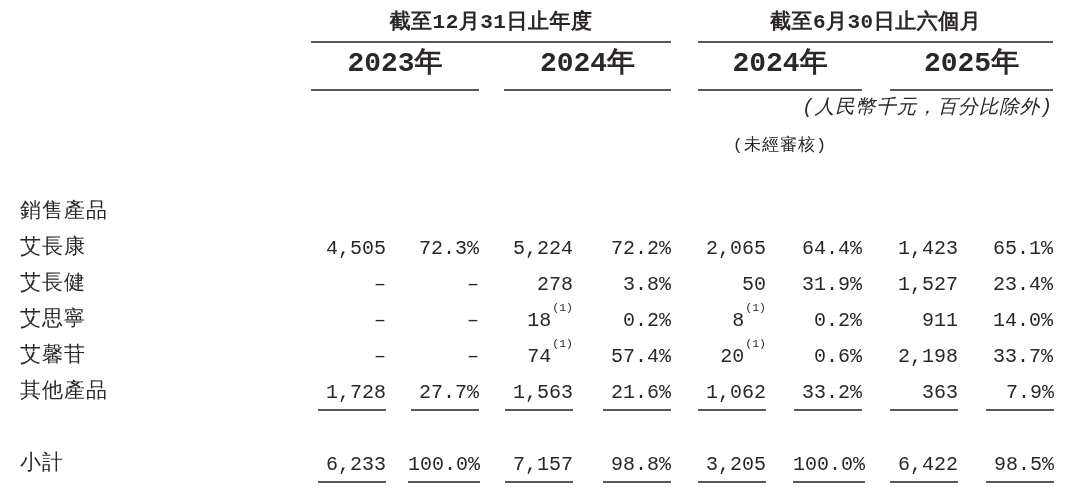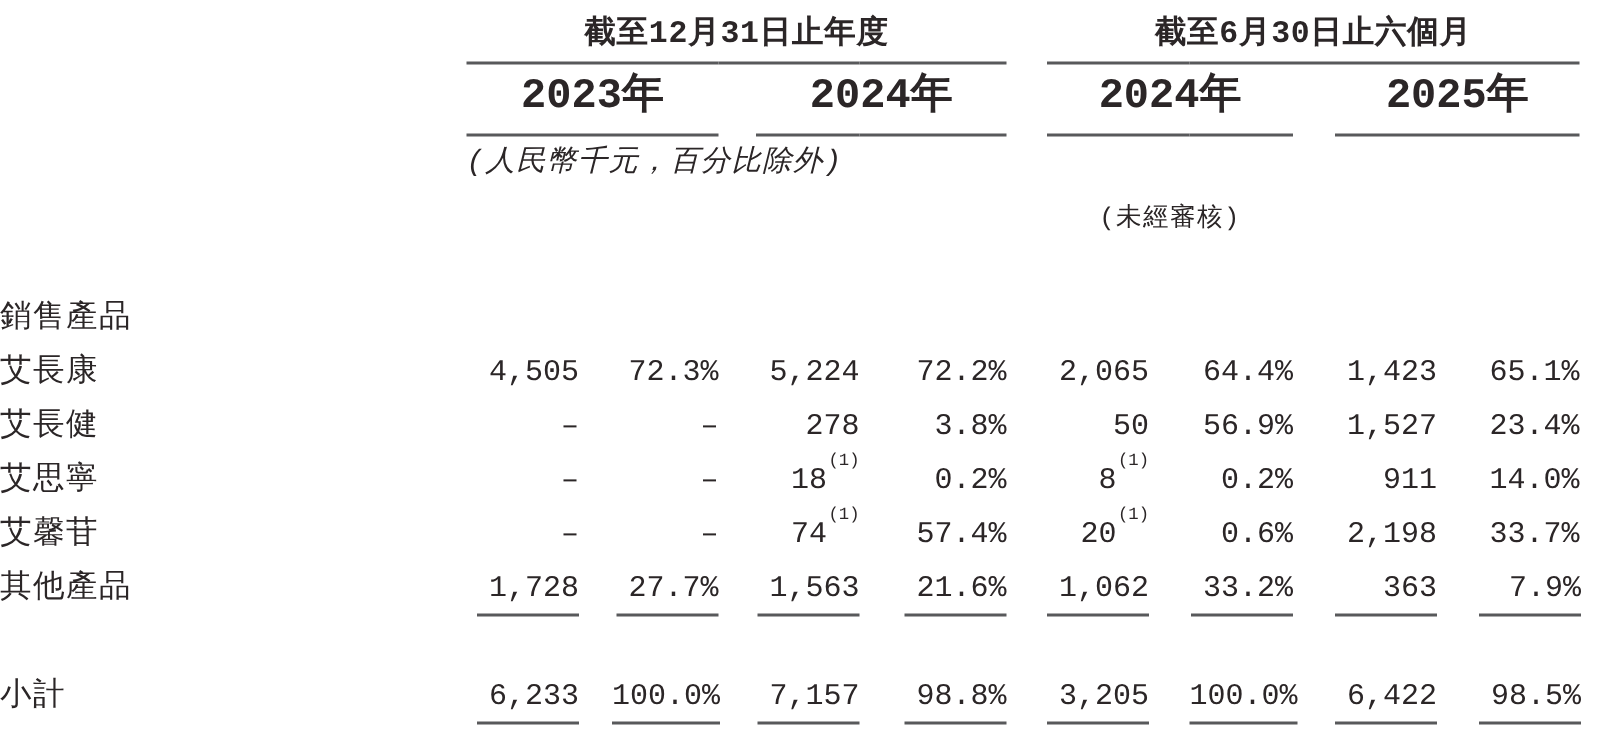--- a/index.html
+++ b/index.html
@@ -33,36 +33,36 @@
   .rule-b{ border-bottom:2px solid var(--rule); }
 
   .r-years td{ height:46px; }
   .r-years .year{
     text-align:center; font-weight:bold; font-size:28px;
     padding-bottom:8px;
   }
 
   .r-note td{ height:34px; }
   .unit-note{
-    text-align:left; font-style:italic; font-size:19.5px;
+    text-align:right; font-style:italic; font-size:19.5px;
     padding-bottom:4px; letter-spacing:1px;margin-top:20px;
   }
   .r-note2 td{ height:36px; }
   .unaudited{
     text-align:center; font-size:17px; padding-bottom:4px;
     letter-spacing:1px;
   }
 
   .r-spacer td{ height:36px; }
   .r-gap td{ height:36px; }
 
   
   .r-data td{ height:35px; padding-bottom:8px; }
   .label{
-    text-align:left; font-size:21px;
+    text-align:left; padding-left:20px; font-size:21px;
     letter-spacing:1px;
   }
   .num{ text-align:right; font-size:20px; }
   .fn{
     font-size:11.5px; position:relative; top:-7px; line-height:0;
     margin-left:1px;
   }
   
   .r-data td.ul-cell{ padding-bottom:1px; }
   .ul{
@@ -166,21 +166,21 @@
       <td class="num">–</td>
       <td></td>
       <td class="num">–</td>
       <td></td>
       <td class="num">278</td>
       <td></td>
       <td class="num">3.8%</td>
       <td></td>
       <td class="num">50</td>
       <td></td>
-      <td class="num">56.9%</td>
+      <td class="num">31.9%</td>
       <td></td>
       <td class="num">1,527</td>
       <td></td>
       <td class="num">23.4%</td>
       <td></td>
     </tr>
 
     <tr class="r-data">
       <td class="label">艾思寧</td>
       <td></td>

